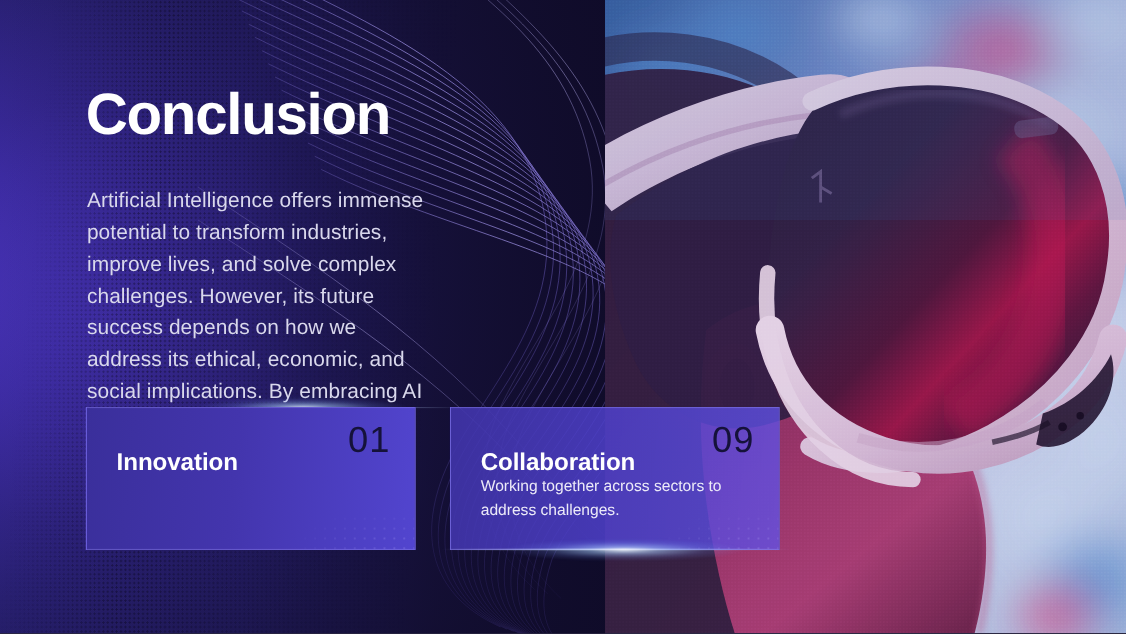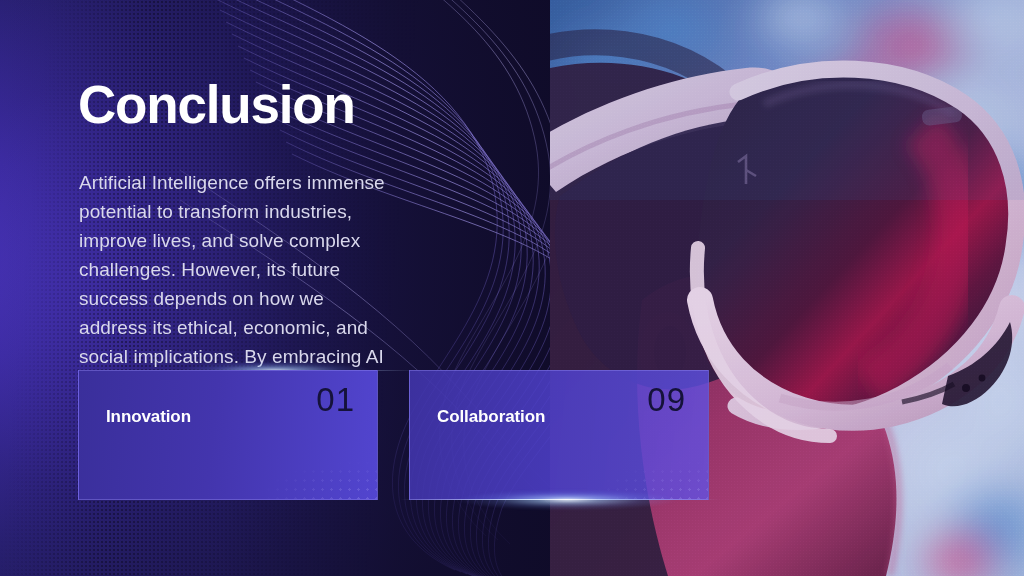--- a/index.html
+++ b/index.html
@@ -82,21 +82,21 @@
             mask-image:radial-gradient(80% 90% at 92% 96%, rgba(0,0,0,.9) 0%, rgba(0,0,0,0) 68%);
     opacity:.5;
   }
   .card-num {
     position:absolute; right:22px; top:8px;
     font-size:33px; font-weight:400; color:#15123a;
     letter-spacing:1px; line-height:1.3;
   }
   .card-title {
     position:absolute; left:27px; top:36px;
-    font-size:17px; font-weight:700; color:#ffffff; letter-spacing:-.1px;
+    font-size:22px; font-weight:700; color:#ffffff; letter-spacing:-.1px;
   }
   .card-desc {
     position:absolute; left:27px; top:60px; width:234px;
     font-size:14.2px; line-height:1.56; color:#eceaf8;
   }
 
   
   #card-innovation {
     left:78px; top:370px; width:300px; height:130px;
     background:linear-gradient(96deg, #3a2f9b 0%, #4335ad 45%, #5245cf 100%);
@@ -327,18 +327,19 @@
     <div class="card-num">01</div>
     <div class="card-title">Innovation</div>
   </div>
 
   <div class="card" id="card-collaboration">
     <div class="card-inner">
       <div class="card-dots"></div>
     </div>
     <div class="card-num">09</div>
     <div class="card-title">Collaboration</div>
+    <div class="card-desc">Working together across sectors to address challenges.</div>
   </div>
 
   <div class="glow" id="glow-card2"></div>
   <div class="glow-line" id="glowline-card2"></div>
 
 </div>
 
 </body></html>

